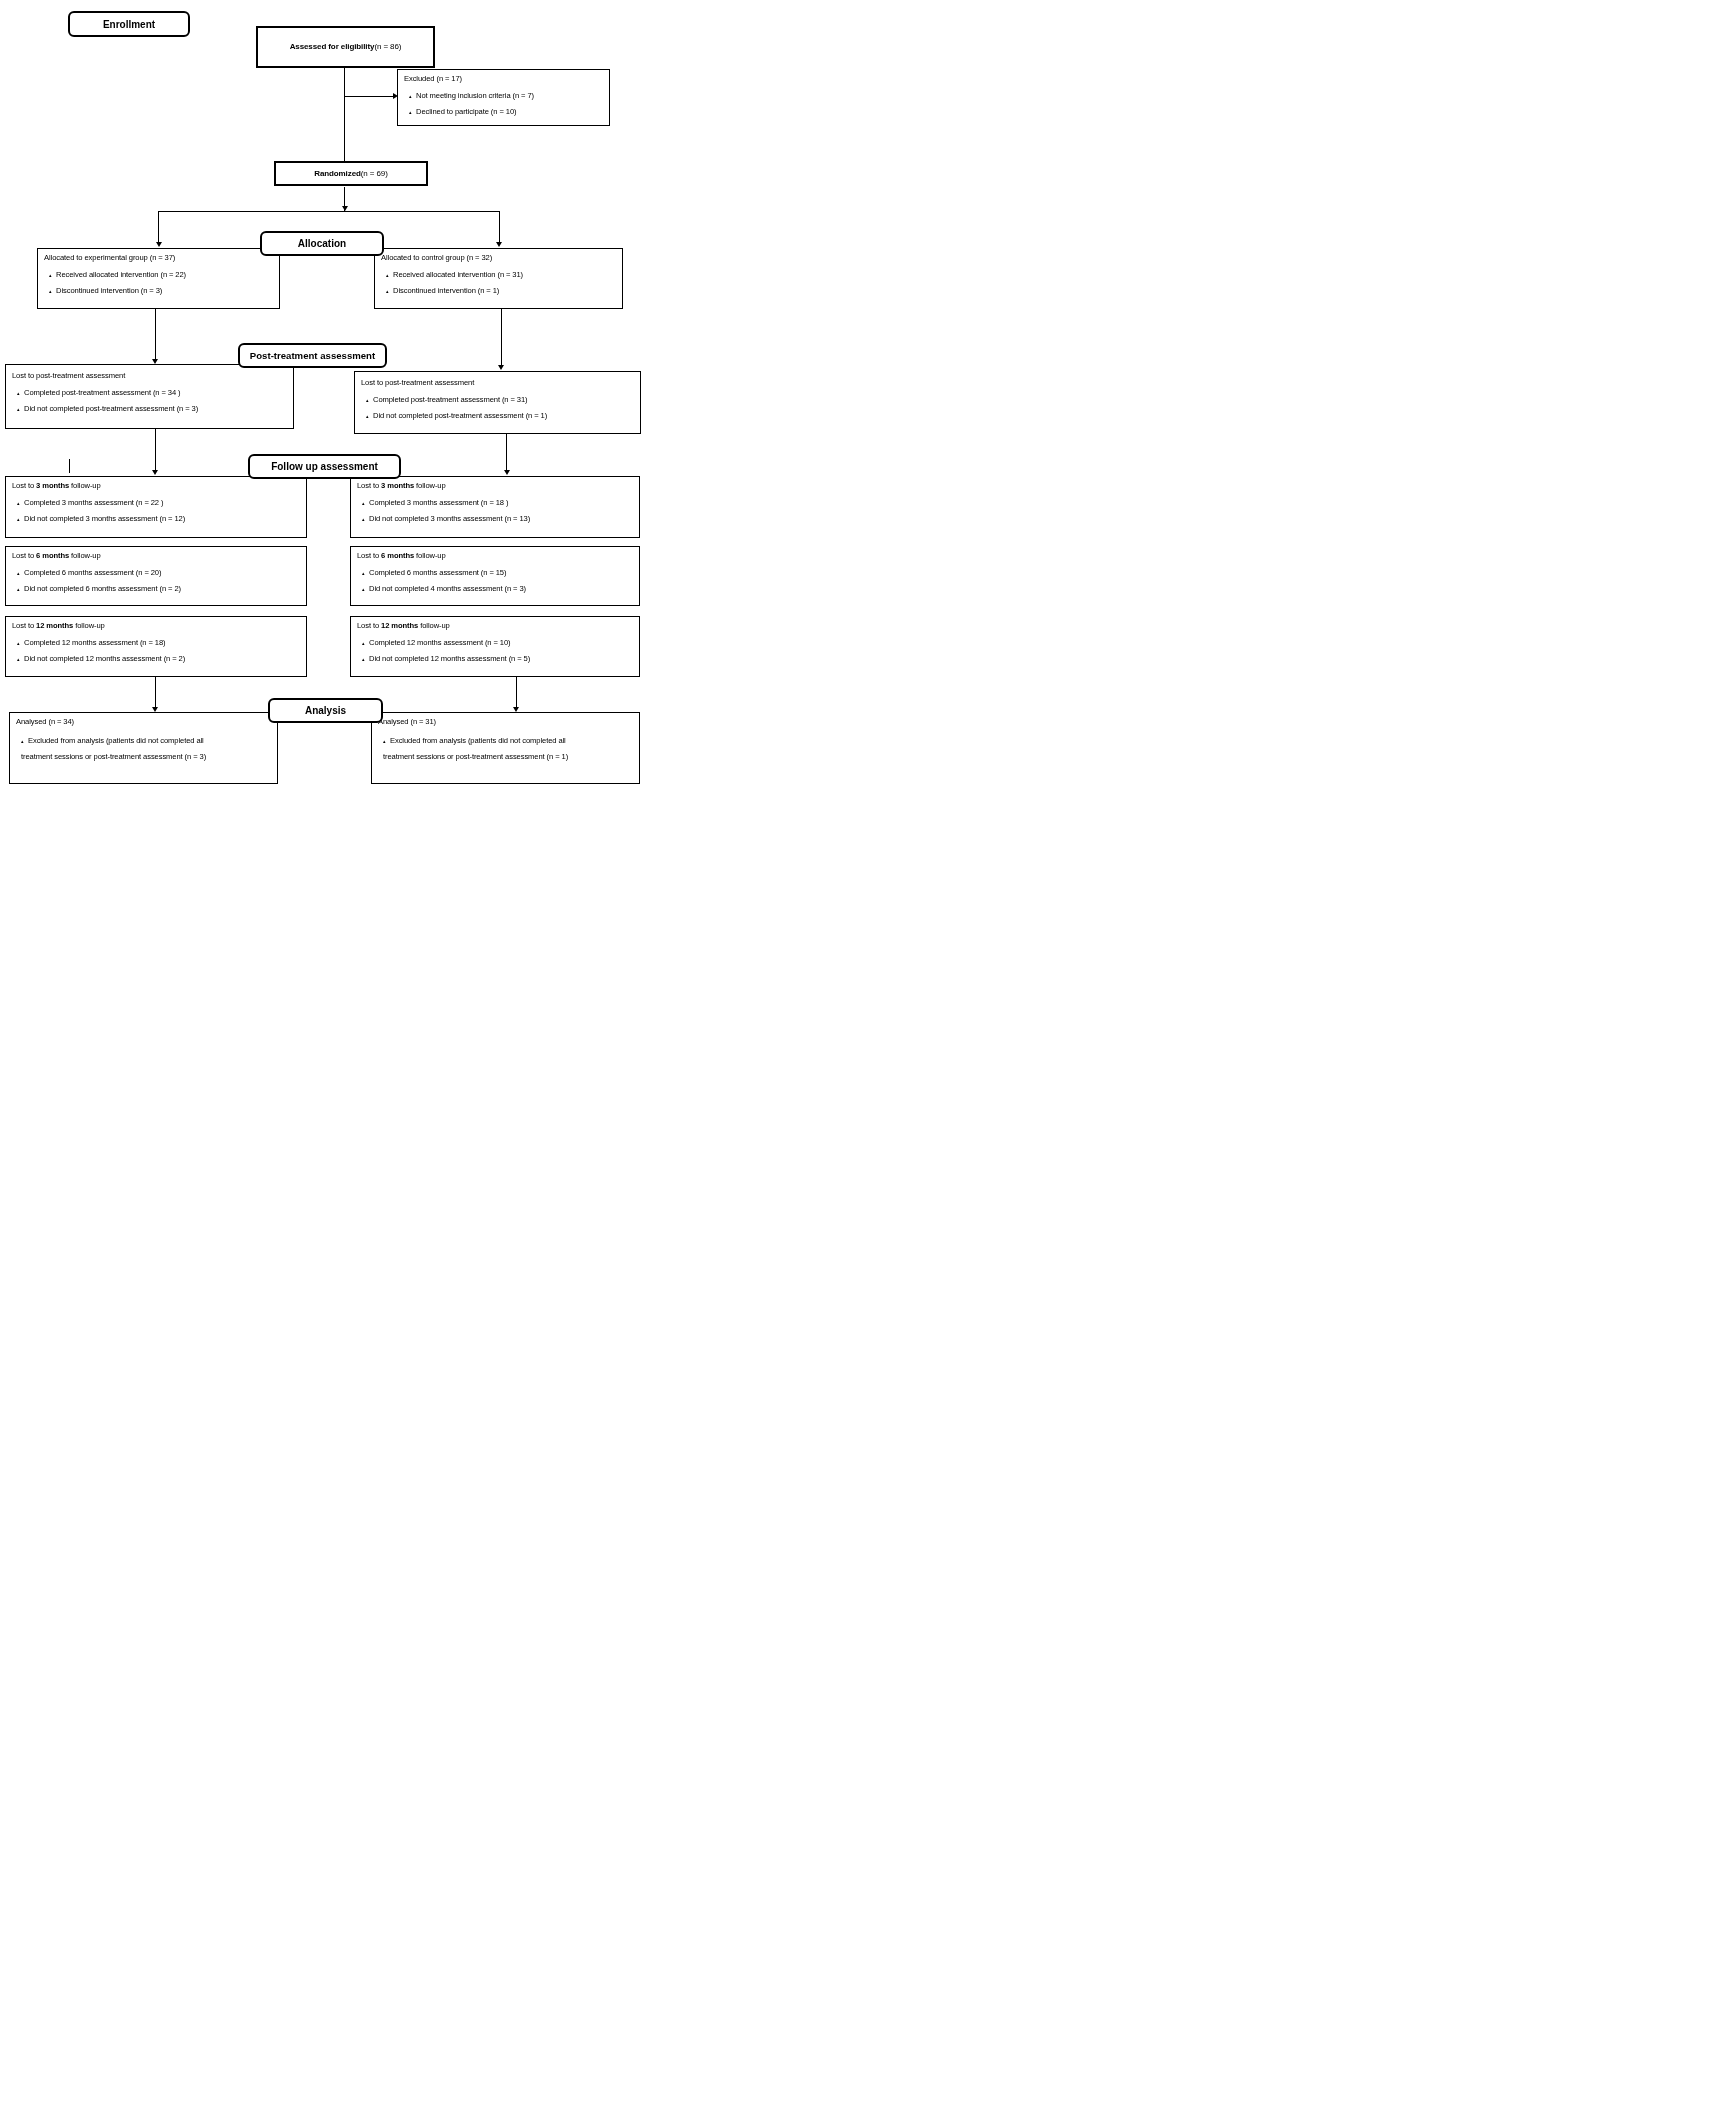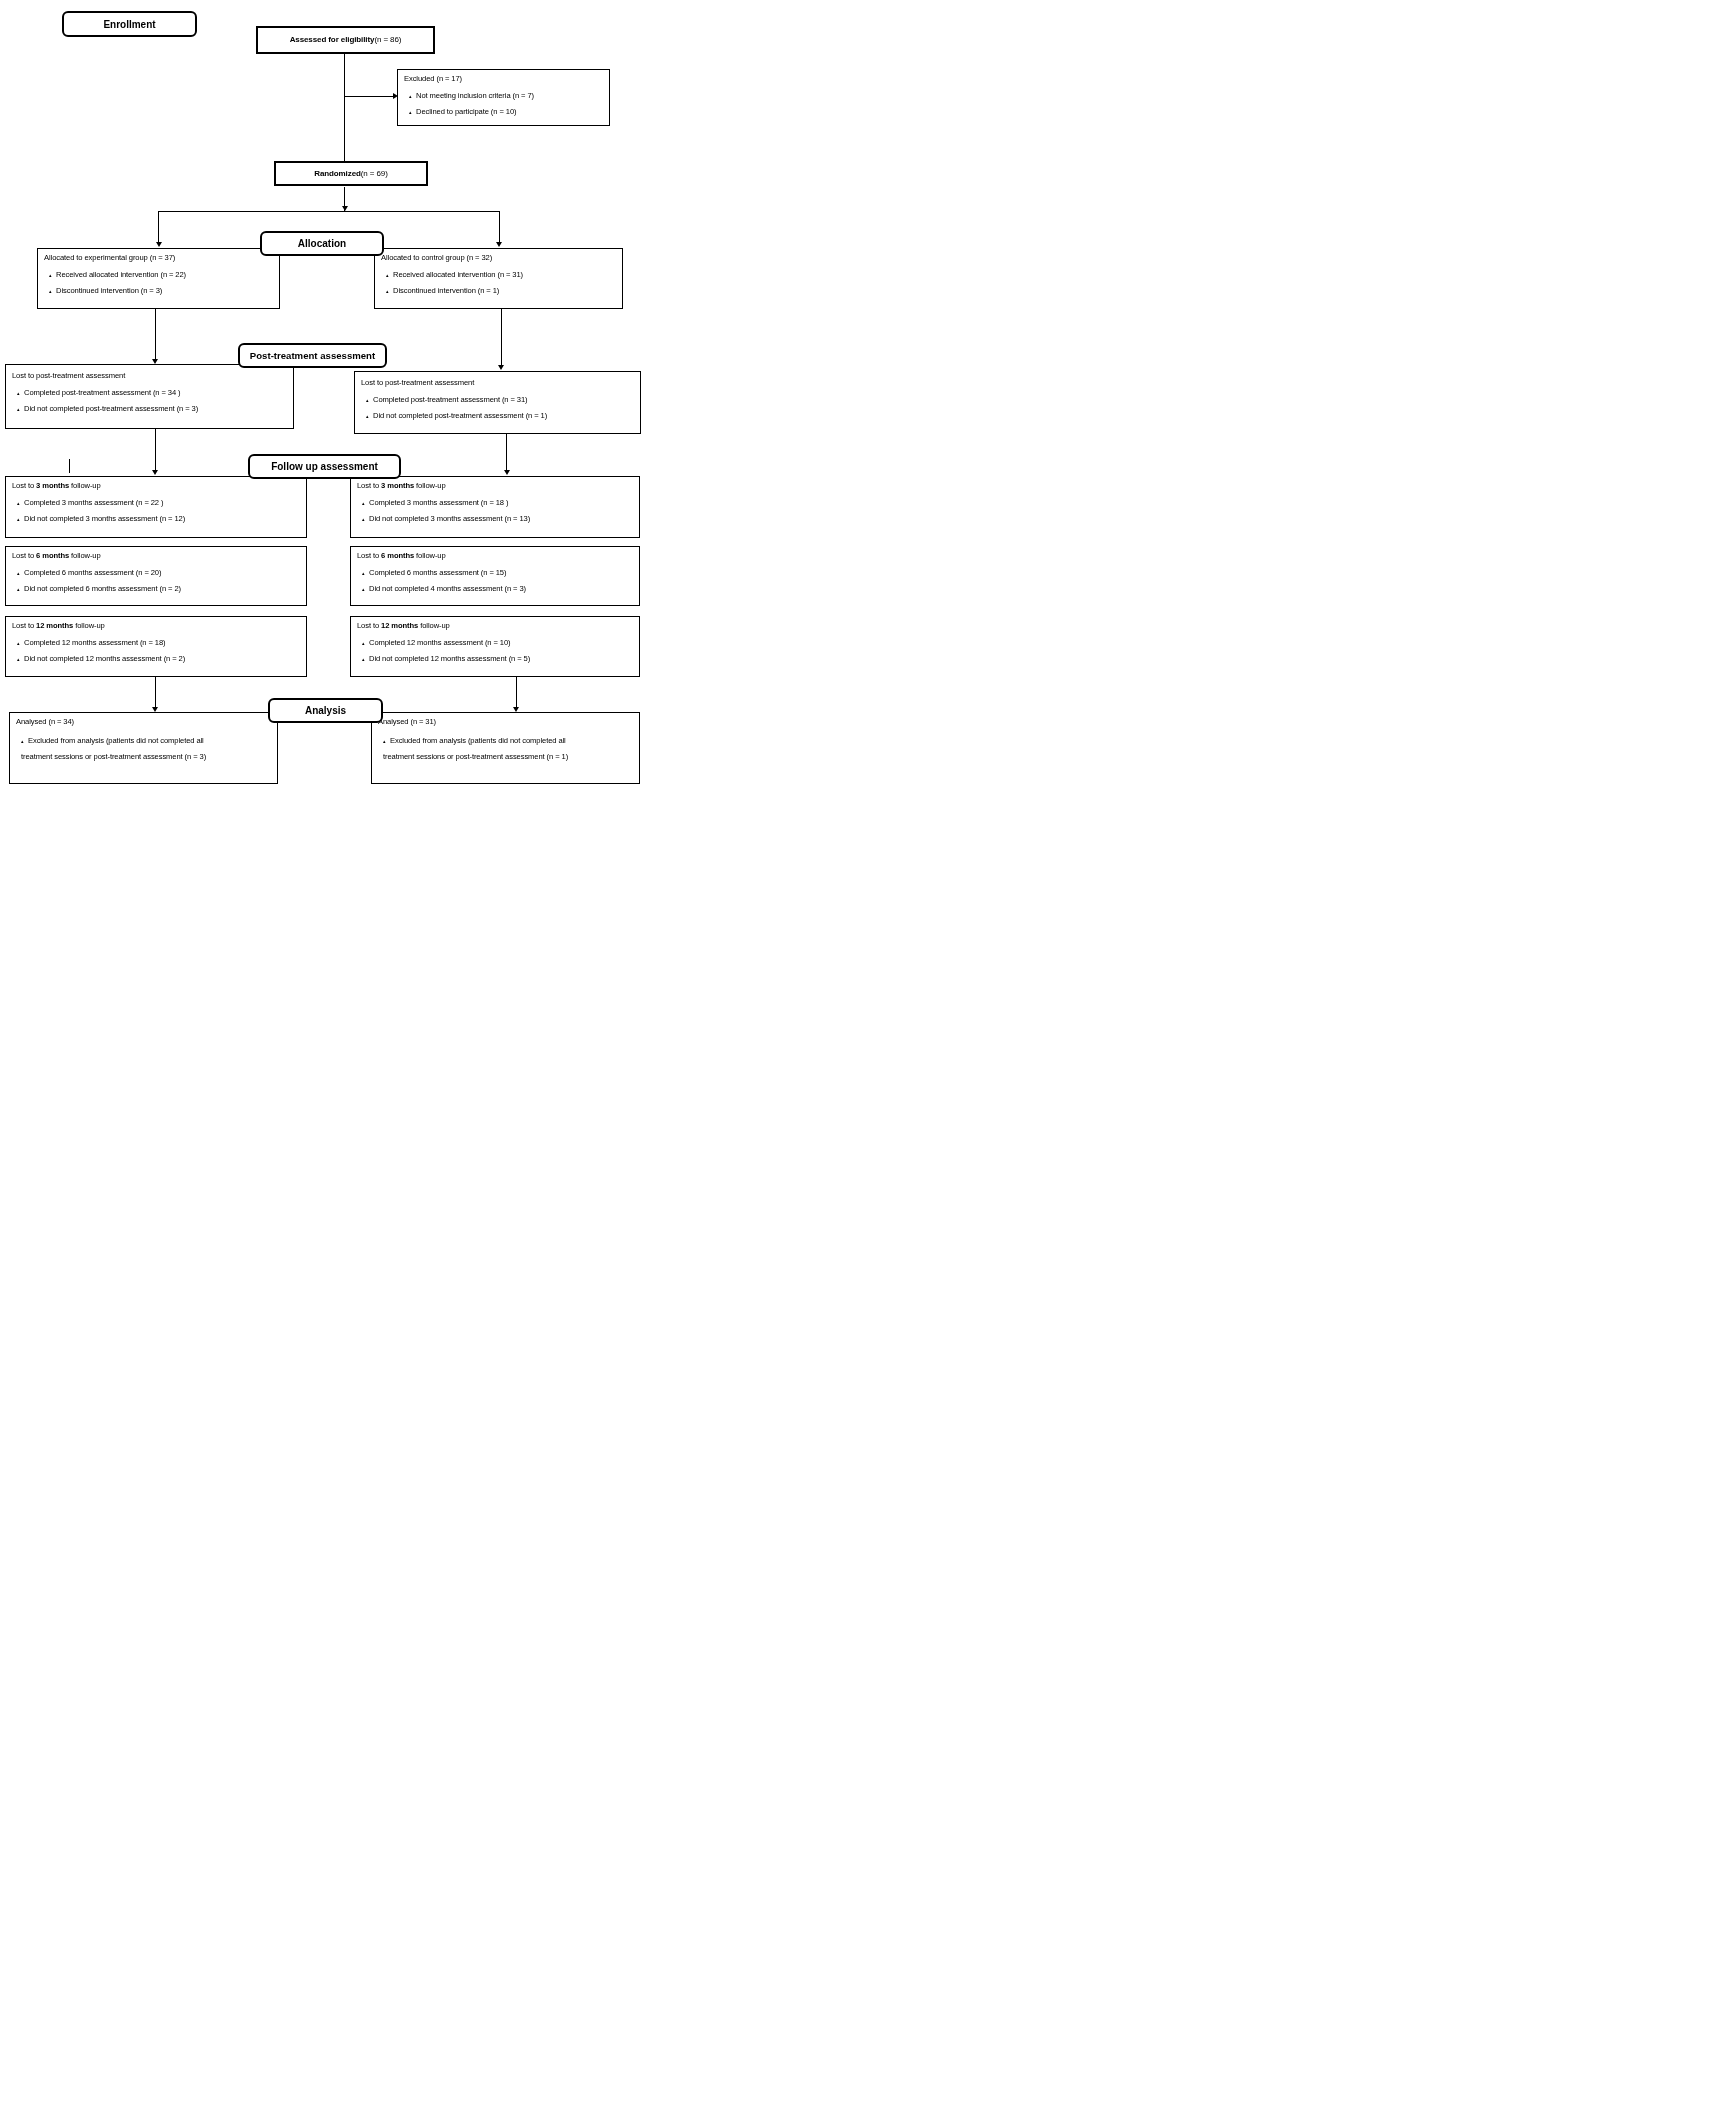--- a/index.html
+++ b/index.html
@@ -62,21 +62,21 @@
   <div class="ah-down" style="left:152px;top:470px"></div>
   <div class="vline" style="left:506px;top:434px;height:37px"></div>
   <div class="ah-down" style="left:504px;top:470px"></div>
   <div class="vline" style="left:69px;top:459px;height:14px"></div>
 
   <div class="vline" style="left:155px;top:677px;height:30px"></div>
   <div class="ah-down" style="left:152px;top:707px"></div>
   <div class="vline" style="left:516px;top:677px;height:30px"></div>
   <div class="ah-down" style="left:513px;top:707px"></div>
 
-  <div class="rect thick center" style="left:256px;top:26px;width:179px;height:28px">
+  <div class="rect thick center" style="left:256px;top:26px;width:179px;height:42px">
     <span class="b">Assessed for eligibility </span>
     <span>(n = 86)</span>
   </div>
 
   <div class="rect" style="left:397px;top:69px;width:213px;height:57px">
     <div class="line">Excluded (n = 17)</div>
     <div class="line bullet"><span class="mark">▴</span><span>Not meeting inclusion criteria (n = 7)</span></div>
     <div class="line bullet"><span class="mark">▴</span><span>Declined to participate (n = 10)</span></div>
   </div>
 
@@ -148,20 +148,20 @@
   <div class="rect" style="left:9px;top:712px;width:269px;height:72px">
     <div class="line">Analysed (n = 34)</div>
     <div class="line bullet analysis-bullet" style="margin-top:6px"><span class="mark">▴</span><span>Excluded from analysis (patients did not completed all treatment sessions or post-treatment assessment (n = 3)</span></div>
   </div>
 
   <div class="rect" style="left:371px;top:712px;width:269px;height:72px">
     <div class="line">Analysed (n = 31)</div>
     <div class="line bullet analysis-bullet" style="margin-top:6px"><span class="mark">▴</span><span>Excluded from analysis (patients did not completed all treatment sessions or post-treatment assessment (n = 1)</span></div>
   </div>
 
-  <div class="stage enroll" style="left:62px;top:11px;width:135px;height:26px">Enrollment</div>
+  <div class="stage enroll" style="left:68px;top:11px;width:122px;height:26px">Enrollment</div>
   <div class="stage" style="left:260px;top:231px;width:124px;height:25px">Allocation</div>
   <div class="stage" style="left:238px;top:343px;width:149px;height:25px;font-size:9.6px">Post-treatment assessment</div>
   <div class="stage" style="left:248px;top:454px;width:153px;height:25px">Follow up assessment</div>
   <div class="stage" style="left:268px;top:698px;width:115px;height:25px">Analysis</div>
 
 </div>
 
 
 </body></html>

